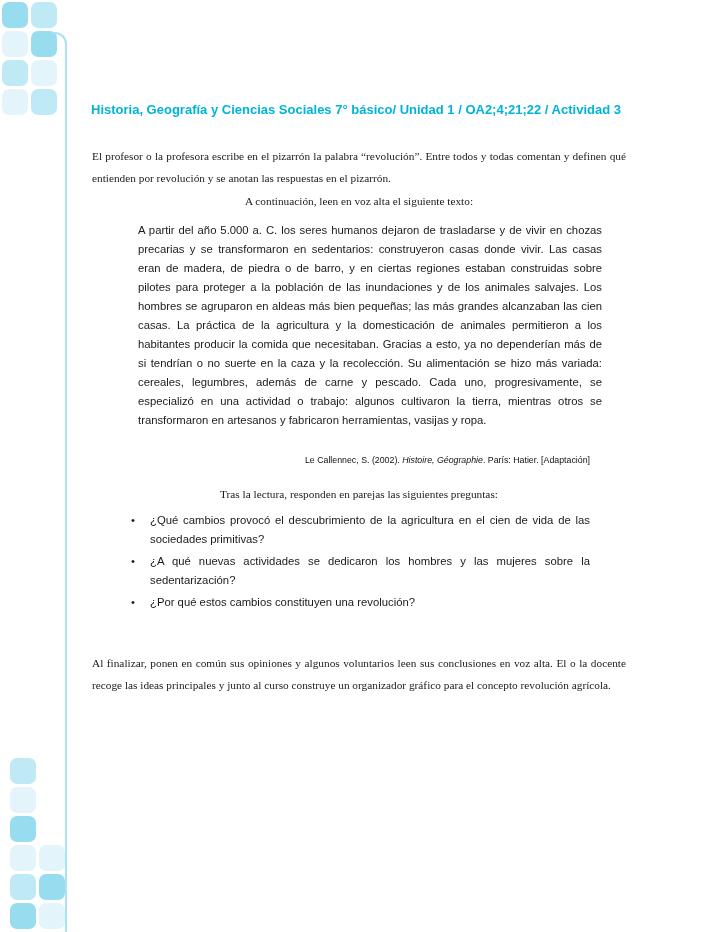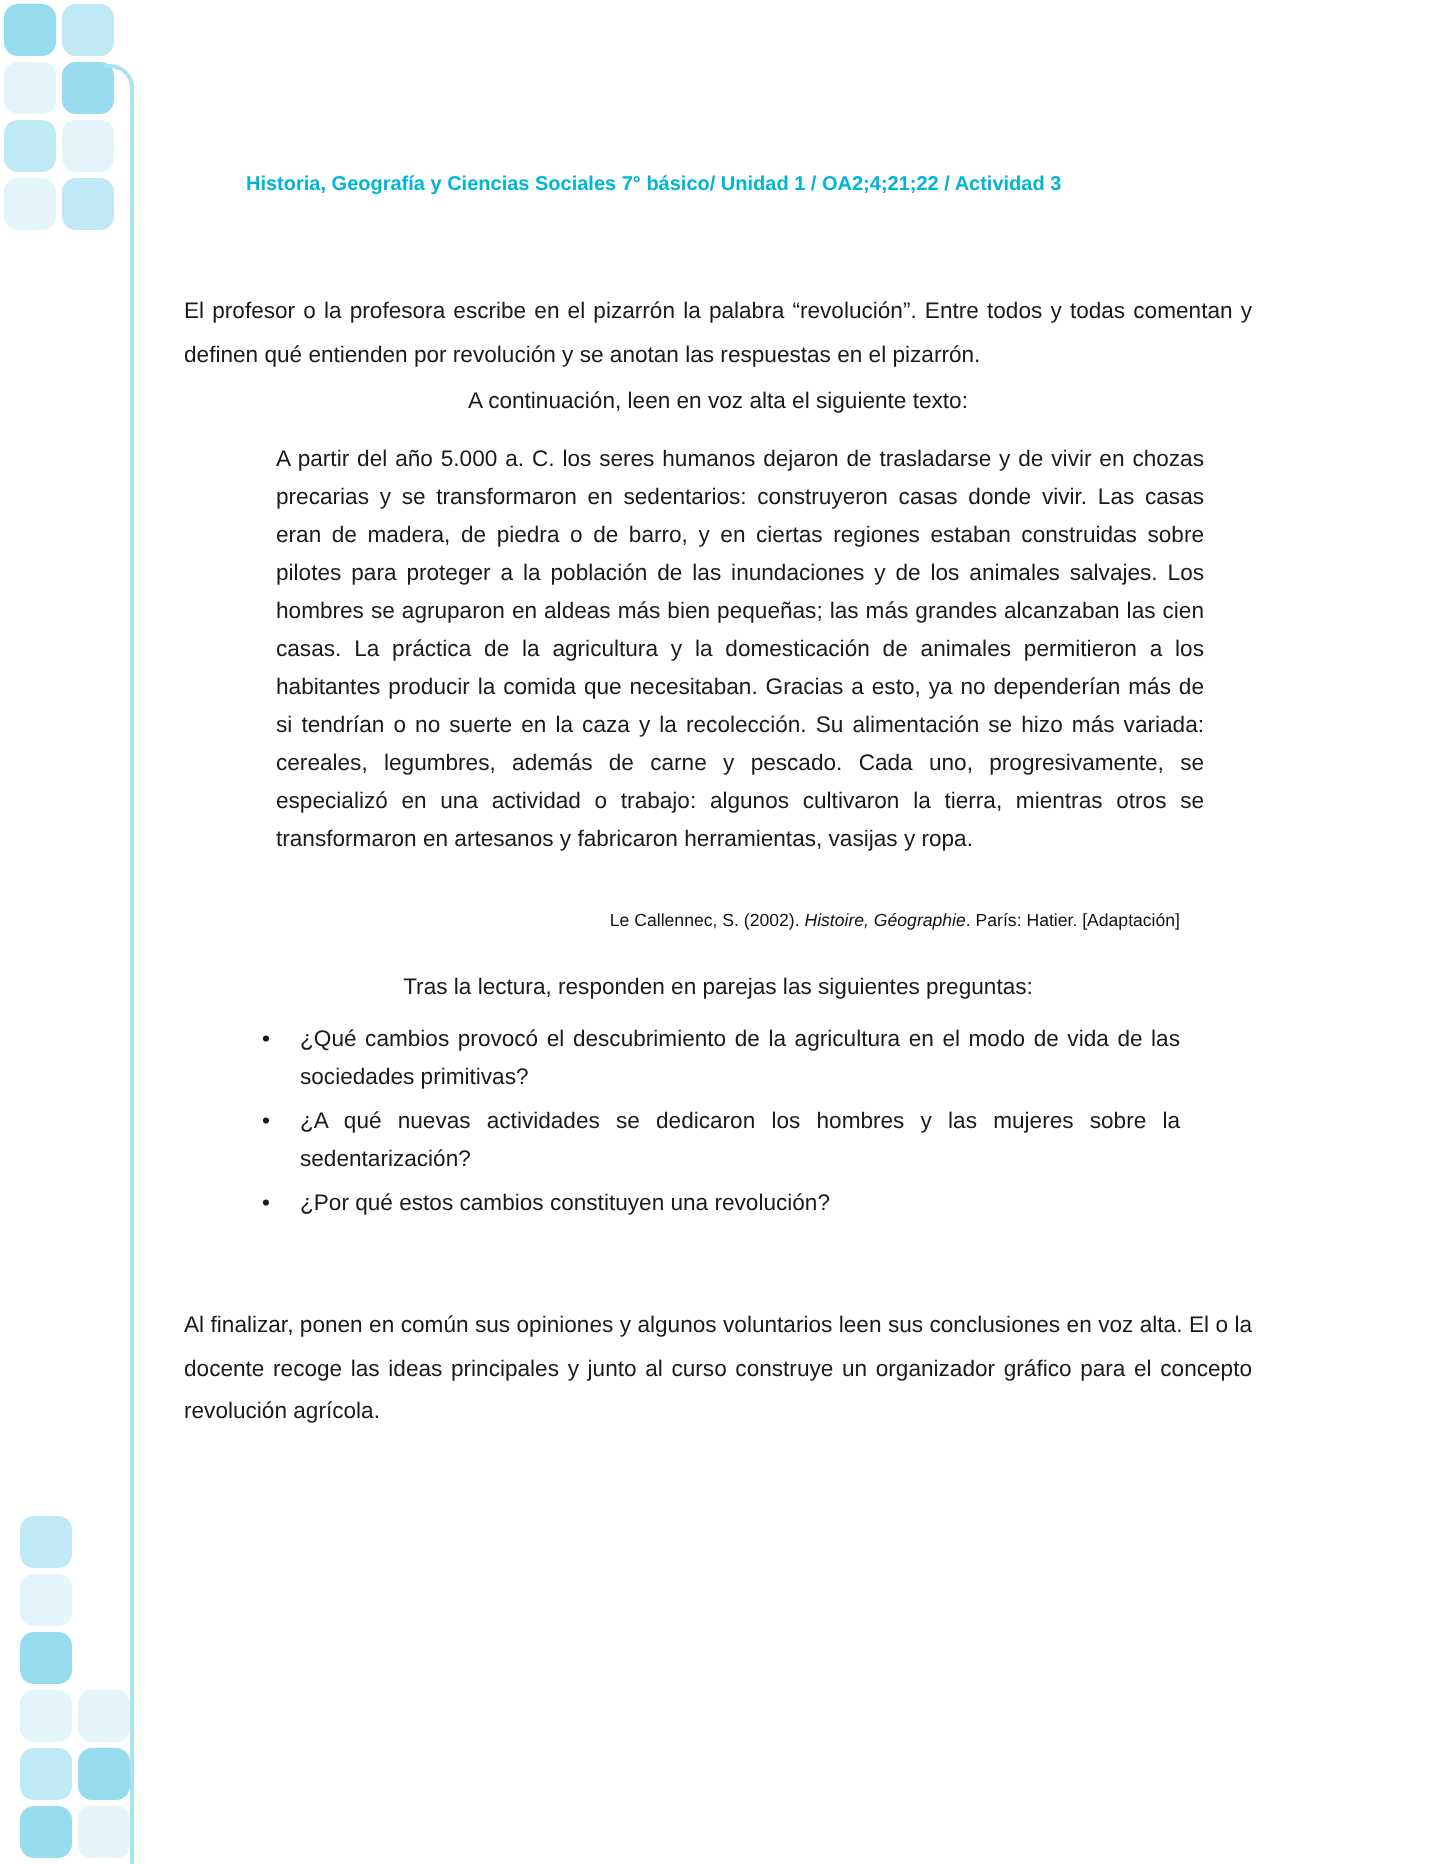--- a/index.html
+++ b/index.html
@@ -15,26 +15,26 @@
   .sq { position: absolute; width: 26px; height: 26px; border-radius: 7px; }
   .c1 { background: #e3f5fa; }
   .c2 { background: #bfe9f5; }
   .c3 { background: #97ddef; }
   .vline { position: absolute; left: 65px; top: 46px; width: 2px; height: 886px; background: #a9e3f3; }
   .hook { position: absolute; left: 52px; top: 32px; width: 15px; height: 16px;
           border-top: 2px solid #a9e3f3; border-right: 2px solid #a9e3f3;
           border-top-right-radius: 12px; }
   
   .header {
-    position: absolute; left: 91px; top: 87px; width: 545px;
-    font-size: 10px; font-weight: 700; color: #00b4d8; margin-left: 32px;
+    position: absolute; left: 91px; top: 102px; width: 545px;
+    font-size: 13px; font-weight: 700; color: #00b4d8;
   }
   .para {
     position: absolute; left: 92px; width: 534px;
-    font-size: 11.3px; line-height: 21.5px; text-align: justify;
+    font-size: 11.3px; line-height: 21.5px; text-align: justify; font-family: Liberation Serif, serif;
   }
   .p1 { top: 146px; }
   .p2 { top: 191px; text-align: center; }
   .quote {
     position: absolute; left: 138px; top: 221px; width: 464px;
     font-size: 11.3px; line-height: 19px; text-align: justify;
   }
   .citation {
     position: absolute; left: 126px; top: 455px; width: 464px;
     font-size: 8.8px; text-align: right; color: #111;
@@ -90,21 +90,21 @@
 
     <p class="para p2">A continuación, leen en voz alta el siguiente texto:</p>
 
     <div class="quote">A partir del año 5.000 a. C. los seres humanos dejaron de trasladarse y de vivir en chozas precarias y se transformaron en sedentarios: construyeron casas donde vivir. Las casas eran de madera, de piedra o de barro, y en ciertas regiones estaban construidas sobre pilotes para proteger a la población de las inundaciones y de los animales salvajes. Los hombres se agruparon en aldeas más bien pequeñas; las más grandes alcanzaban las cien casas. La práctica de la agricultura y la domesticación de animales permitieron a los habitantes producir la comida que necesitaban. Gracias a esto, ya no dependerían más de si tendrían o no suerte en la caza y la recolección. Su alimentación se hizo más variada: cereales, legumbres, además de carne y pescado. Cada uno, progresivamente, se especializó en una actividad o trabajo: algunos cultivaron la tierra, mientras otros se transformaron en artesanos y fabricaron herramientas, vasijas y ropa.</div>
 
     <div class="citation"><span>Le Callennec, S. (2002). </span><span class="it">Histoire, Géographie</span><span>. París: Hatier. [Adaptación]</span></div>
 
     <p class="para p3">Tras la lectura, responden en parejas las siguientes preguntas:</p>
 
     <ul class="qlist">
-      <li>¿Qué cambios provocó el descubrimiento de la agricultura en el modo de vida de las sociedades primitivas?</li>
+      <li>¿Qué cambios provocó el descubrimiento de la agricultura en el cien de vida de las sociedades primitivas?</li>
       <li>¿A qué nuevas actividades se dedicaron los hombres y las mujeres sobre la sedentarización?</li>
       <li>¿Por qué estos cambios constituyen una revolución?</li>
     </ul>
 
     <p class="para p4">Al finalizar, ponen en común sus opiniones y algunos voluntarios leen sus conclusiones en voz alta. El o la docente recoge las ideas principales y junto al curso construye un organizador gráfico para el concepto revolución agrícola.</p>
 
   </main>
 </div>
 
 </body></html>

